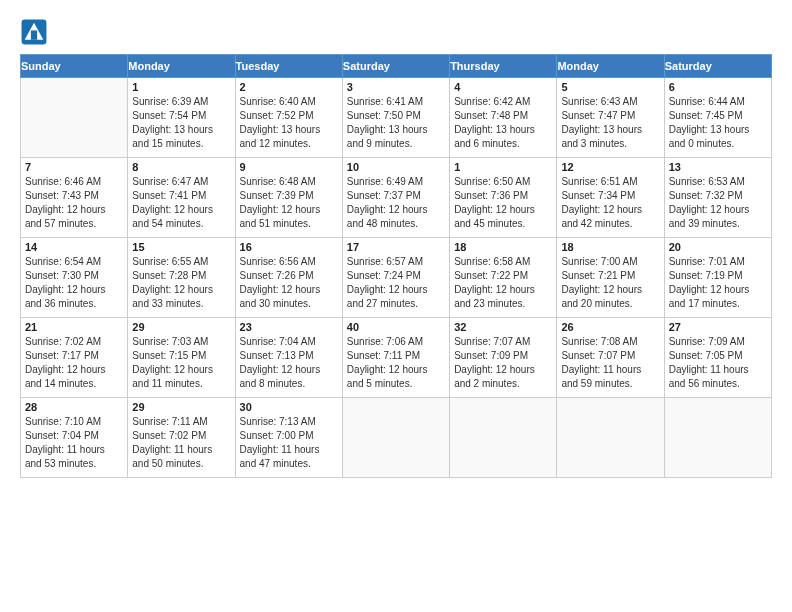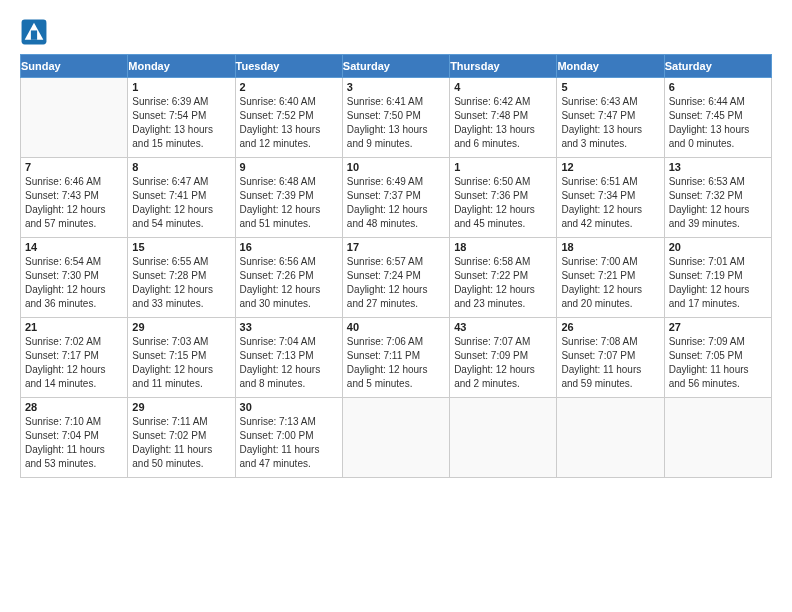--- a/index.html
+++ b/index.html
@@ -214,29 +214,29 @@
         <tr>
           <td>
             <div class="day-num">21</div>
 <div class="day-info">Sunrise: 7:02 AM<br>Sunset: 7:17 PM<br>Daylight: 12 hours and 14 minutes.</div>
           </td>
           <td>
             <div class="day-num">29</div>
 <div class="day-info">Sunrise: 7:03 AM<br>Sunset: 7:15 PM<br>Daylight: 12 hours and 11 minutes.</div>
           </td>
           <td>
-            <div class="day-num">33</div>
+            <div class="day-num">23</div>
 <div class="day-info">Sunrise: 7:04 AM<br>Sunset: 7:13 PM<br>Daylight: 12 hours and 8 minutes.</div>
           </td>
           <td>
             <div class="day-num">40</div>
 <div class="day-info">Sunrise: 7:06 AM<br>Sunset: 7:11 PM<br>Daylight: 12 hours and 5 minutes.</div>
           </td>
           <td>
-            <div class="day-num">43</div>
+            <div class="day-num">32</div>
 <div class="day-info">Sunrise: 7:07 AM<br>Sunset: 7:09 PM<br>Daylight: 12 hours and 2 minutes.</div>
           </td>
           <td>
             <div class="day-num">26</div>
 <div class="day-info">Sunrise: 7:08 AM<br>Sunset: 7:07 PM<br>Daylight: 11 hours and 59 minutes.</div>
           </td>
           <td>
             <div class="day-num">27</div>
 <div class="day-info">Sunrise: 7:09 AM<br>Sunset: 7:05 PM<br>Daylight: 11 hours and 56 minutes.</div>
           </td>

